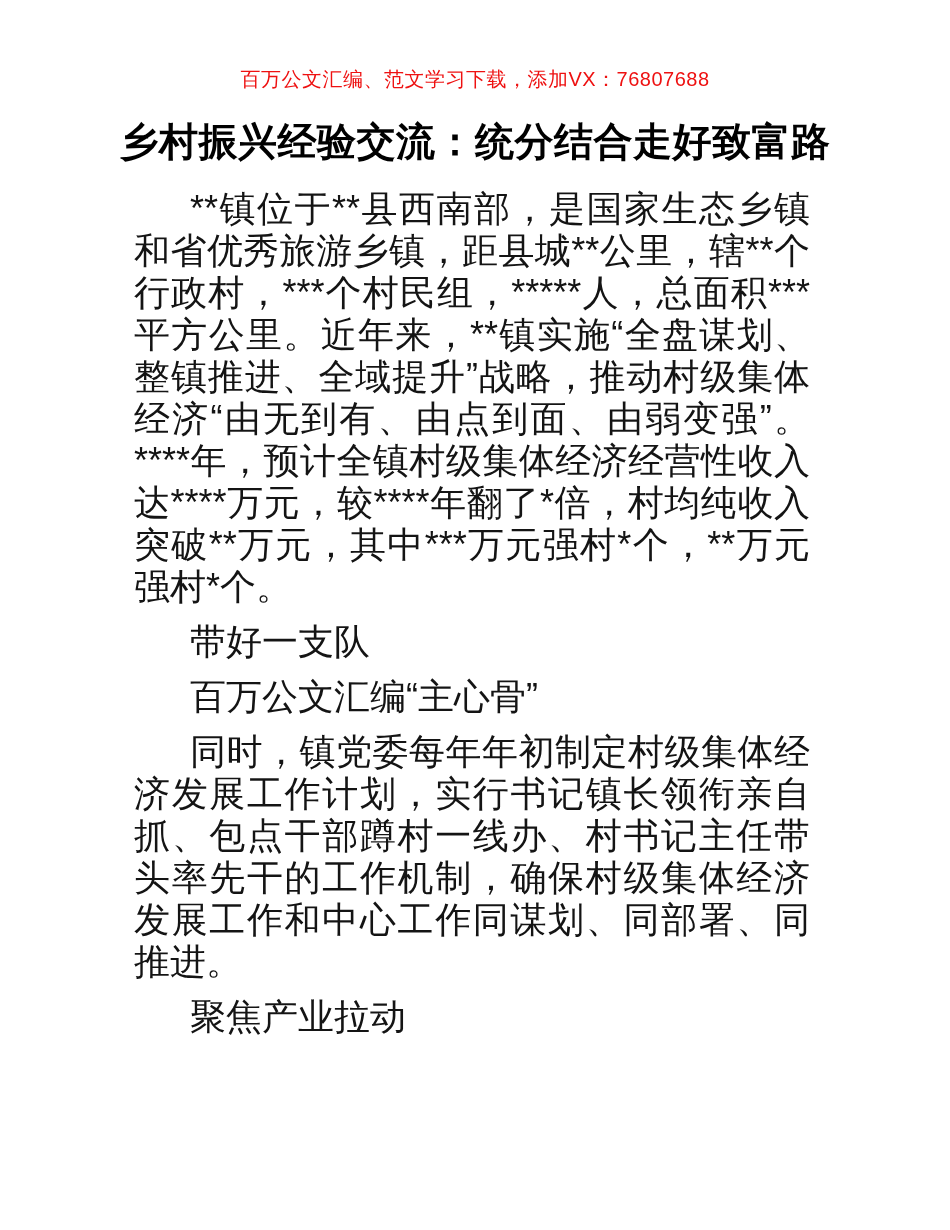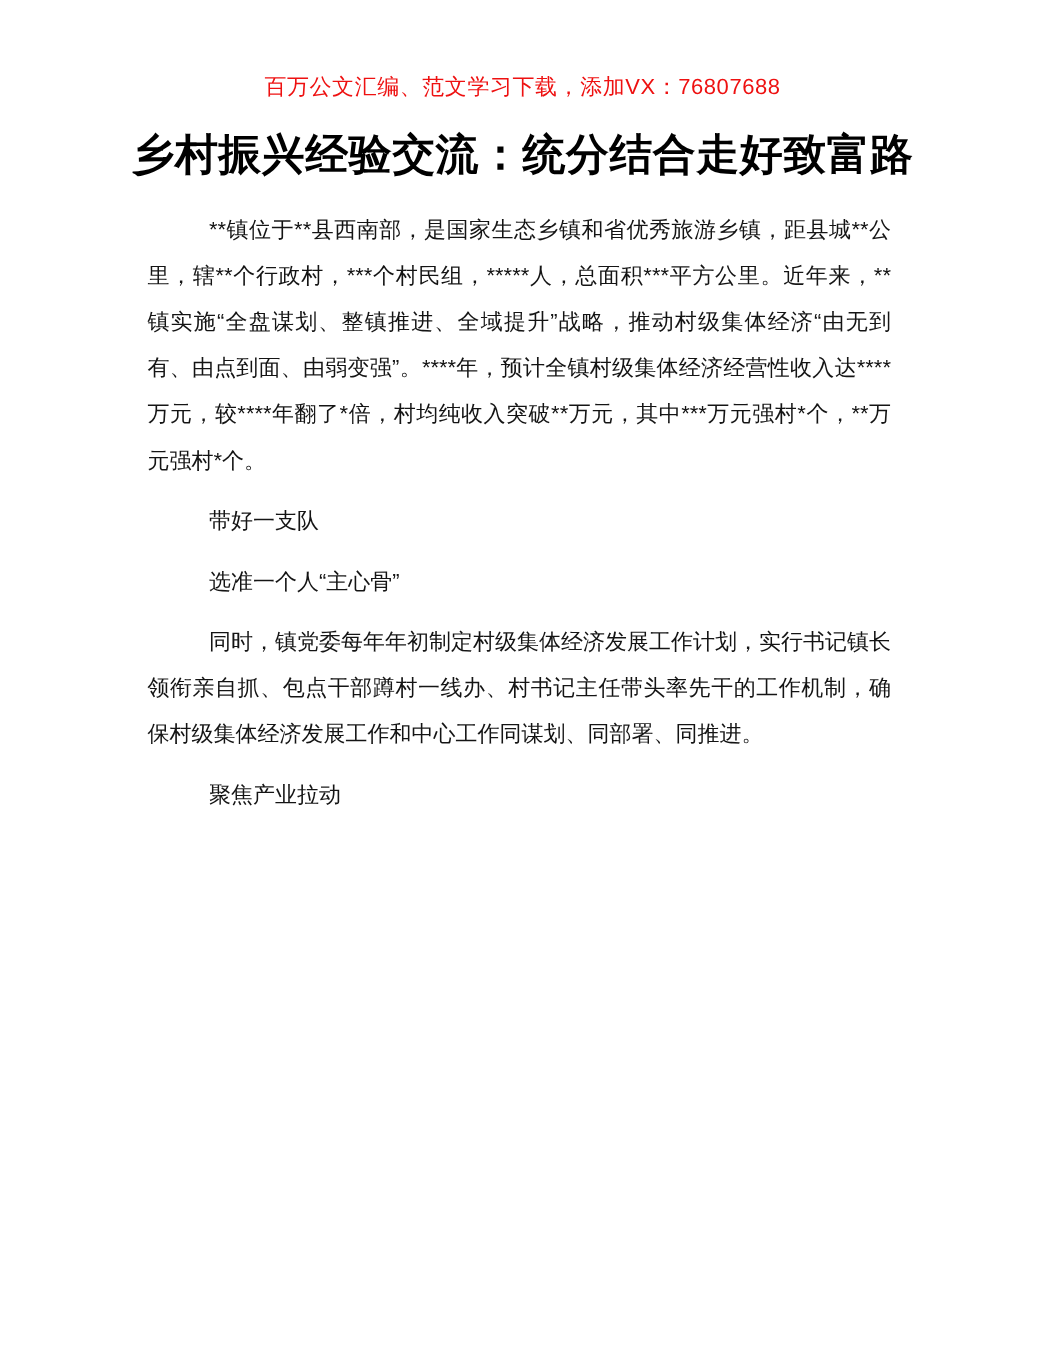--- a/index.html
+++ b/index.html
@@ -29,21 +29,21 @@
     margin-top: 28px;
     text-align: center;
     font-weight: bold;
     font-size: 39px;
     line-height: 44px;
     color: #000000;
     letter-spacing: 0.5px;
   }
   .doc-body {
     margin: 24px 140px 0 134px;
-    font-size: 20px;
+    font-size: 36px;
     line-height: 42px;
     color: #141414;
     text-align: justify;
   }
   .doc-body p {
     margin: 0 0 13px 0;
     text-indent: 56px;
   }
 </style>
 </head>
@@ -51,18 +51,18 @@
 
 <div class="page">
 
   <div class="doc-header">百万公文汇编、范文学习下载，添加VX：76807688</div>
 
   <div class="doc-title">乡村振兴经验交流：统分结合走好致富路</div>
 
   <div class="doc-body">
     <p>**镇位于**县西南部，是国家生态乡镇和省优秀旅游乡镇，距县城**公里，辖**个行政村，***个村民组，*****人，总面积***平方公里。近年来，**镇实施“全盘谋划、整镇推进、全域提升”战略，推动村级集体经济“由无到有、由点到面、由弱变强”。****年，预计全镇村级集体经济经营性收入达****万元，较****年翻了*倍，村均纯收入突破**万元，其中***万元强村*个，**万元强村*个。</p>
     <p>带好一支队</p>
-    <p>选准一个人“主心骨”</p>
+    <p>百万公文汇编“主心骨”</p>
     <p>同时，镇党委每年年初制定村级集体经济发展工作计划，实行书记镇长领衔亲自抓、包点干部蹲村一线办、村书记主任带头率先干的工作机制，确保村级集体经济发展工作和中心工作同谋划、同部署、同推进。</p>
     <p>聚焦产业拉动</p>
   </div>
 
 </div>
 
 </body></html>

